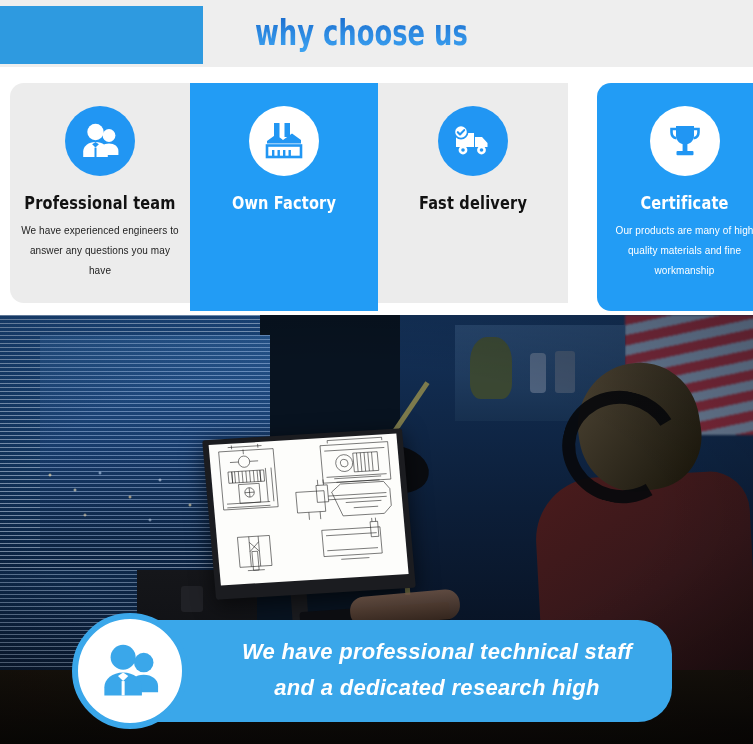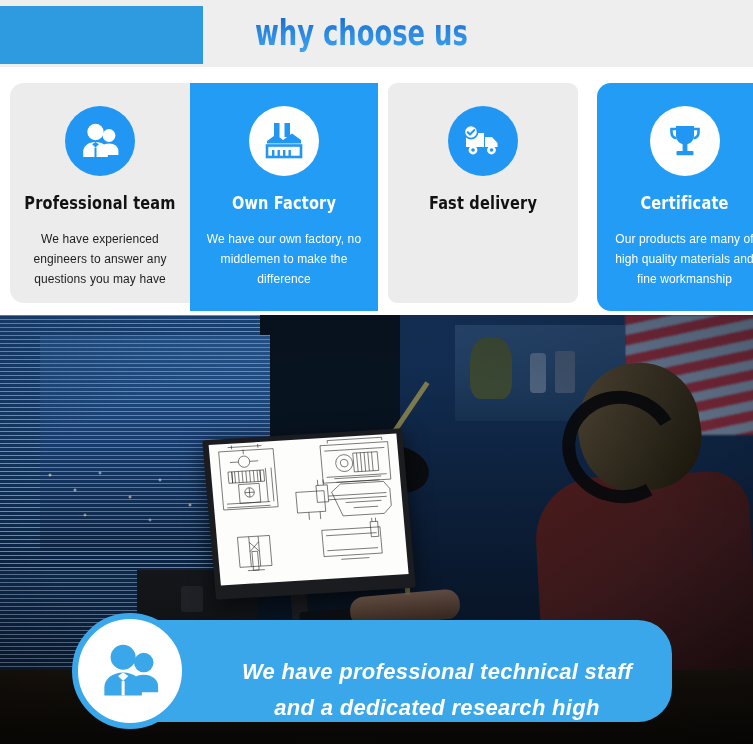--- a/index.html
+++ b/index.html
@@ -68,21 +68,21 @@
   .card.gray {
     background: #ececec;
     height: 220px;
   }
   .card.blue {
     background: #229cf5;
     height: 228px;
   }
   .card-1 { left: 10px;  width: 180px; border-radius: 14px 0 0 14px; }
   .card-2 { left: 190px; width: 188px; border-radius: 0; }
-  .card-3 { left: 388px; width: 190px; border-radius: 9px; }
+  .card-3 { left: 378px; width: 190px; border-radius: 0; }
   .card-4 { left: 597px; width: 175px; border-radius: 14px 14px 14px 14px; }
 
   .card-icon {
     width: 70px; height: 70px;
     border-radius: 50%;
     margin: 23px auto 0 auto;
     display: flex;
     align-items: center;
     justify-content: center;
   }
@@ -96,23 +96,23 @@
     font-size: 17px;
     font-weight: bold;
     margin-top: 17px;
     letter-spacing: 0.2px;
     transform: scaleX(0.95);
   }
   .card.gray .card-title { color: #121212; }
   .card.blue .card-title { color: #ffffff; }
 
   .card-desc {
-    font-size: 12px;
+    font-size: 10px;
     line-height: 20px;
-    margin-top: 16px;
+    margin-top: 8px;
     letter-spacing: 0.1px;
     font-weight: 400;
   }
   .card.gray .card-desc { color: #1d1d1d; }
   .card.blue .card-desc { color: #ffffff; }
 
   
   .photo {
     position: absolute;
     left: 0; top: 315px;
@@ -397,21 +397,20 @@
     position: absolute;
     left: 120px; top: 14px;
     width: 440px;
     color: #ffffff;
     font-size: 22px;
     font-weight: bold;
     font-style: italic;
     line-height: 36px;
     text-align: center;
     letter-spacing: 0.3px;
-    margin-top: 20px;
   }
   .banner-badge {
     position: absolute;
     left: 72px; top: 613px;
     width: 116px; height: 116px;
     border-radius: 50%;
     background: #ffffff;
     border: 6px solid #3aa7ea;
     box-sizing: border-box;
     display: flex;
@@ -453,21 +452,20 @@
           <rect x="21.5" y="2" width="5.5" height="14" fill="#2196f3"></rect>
           <path d="M4 20 L13 13.5 L20 19 L29 12.5 L38 19 V22.5 H4 Z" fill="#2196f3"></path>
           <rect x="4" y="24.5" width="34" height="11.5" fill="none" stroke="#2196f3" stroke-width="2.6"></rect>
           <rect x="9" y="29" width="2.4" height="7" fill="#2196f3"></rect>
           <rect x="14.5" y="29" width="2.4" height="7" fill="#2196f3"></rect>
           <rect x="20" y="29" width="2.4" height="7" fill="#2196f3"></rect>
           <rect x="25.5" y="29" width="2.4" height="7" fill="#2196f3"></rect>
         </svg>
       </div>
       <div class="card-title">Own Factory</div>
-      <div class="card-desc">We have our own factory, no middlemen to make the difference</div>
     </div>
 
     <div class="card gray card-3">
       <div class="card-icon">
         <svg width="42" height="34" viewBox="0 0 42 34">
           <path d="M4 9h18v14H4z" fill="#fff"></path>
           <path d="M23 13h7l5.5 6v4H23z" fill="#fff"></path>
           <circle cx="11" cy="26" r="4.4" fill="#fff"></circle>
           <circle cx="11" cy="26" r="1.8" fill="#2196f3"></circle>
           <circle cx="29.5" cy="26" r="4.4" fill="#fff"></circle>

